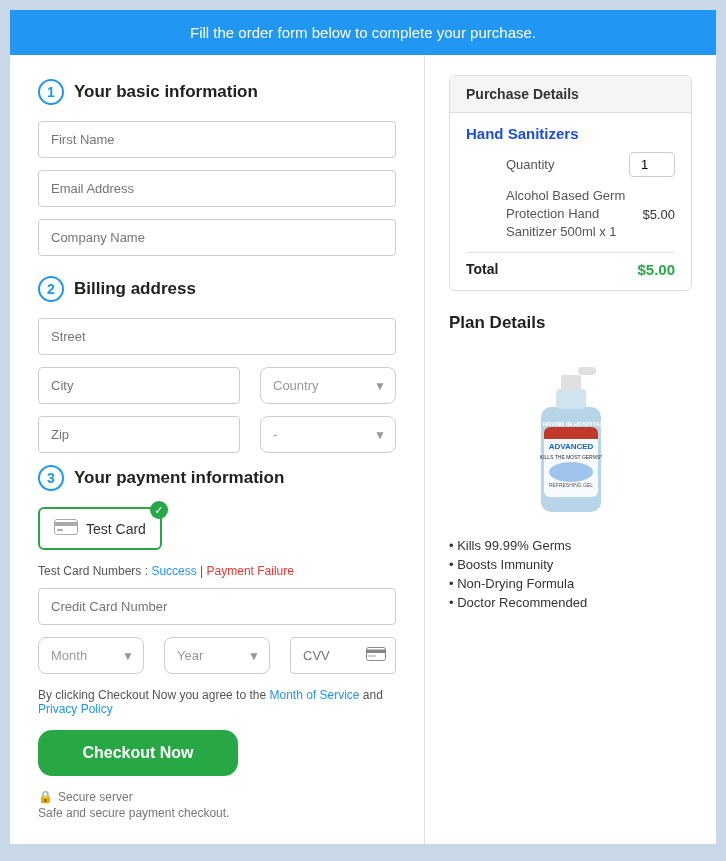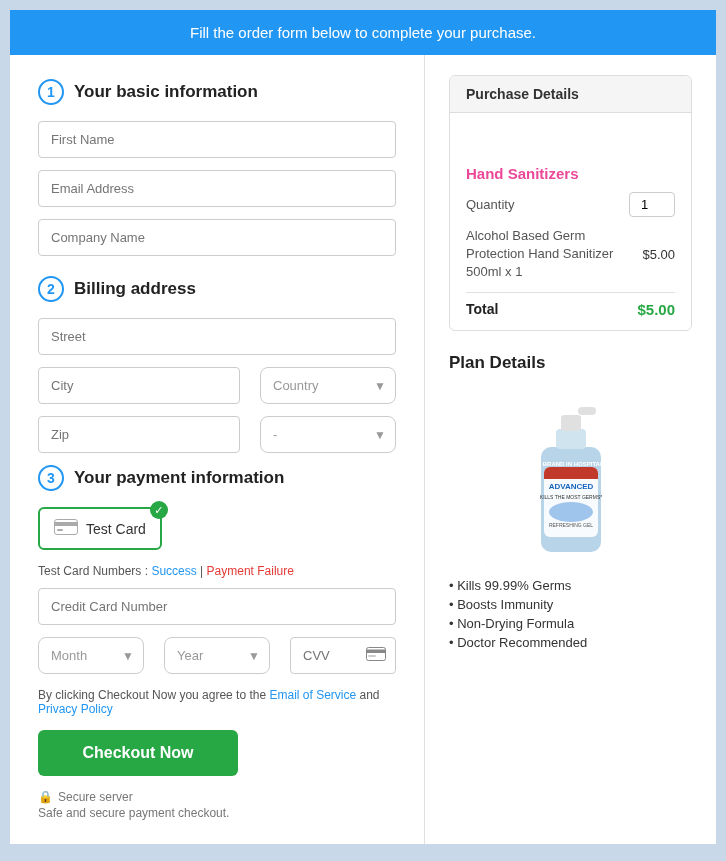--- a/index.html
+++ b/index.html
@@ -186,21 +186,21 @@
       margin: 14px 0 14px 0;
     }
     .tos-text a {
       color: #2196F3;
       text-decoration: none;
     }
     .checkout-btn {
       background: #28a745;
       color: white;
       border: none;
-      border-radius: 6px;
+      border-radius: 14px;
       padding: 14px 28px;
       font-size: 16px;
       font-weight: bold;
       cursor: pointer;
       width: 200px;
       display: block;
       margin-bottom: 14px;
     }
     .secure-info {
       font-size: 12px;
@@ -231,28 +231,28 @@
       color: #333;
       border-bottom: 1px solid #ddd;
     }
     .purchase-body {
       padding: 12px 16px;
     }
     .purchase-product-title {
       font-size: 15px;
       font-weight: bold;
       margin-bottom: 10px;
-      color: #ec4899;
-      margin-top: 40px;
+      color: #1d4ed8;
     }
     .purchase-row {
       display: flex;
       justify-content: space-between;
       align-items: center;
       margin-bottom: 10px;
+      margin-left: 40px;
     }
     .purchase-row-label {
       font-size: 13px;
       color: #555;
     }
     .qty-input {
       width: 46px;
       border: 1px solid #ccc;
       border-radius: 4px;
       padding: 4px 8px;
@@ -425,21 +425,21 @@
               <rect x="0.5" y="0.5" width="19" height="13" rx="2" fill="white" stroke="#888"></rect>
               <rect x="0" y="2.5" width="20" height="3.5" fill="#888"></rect>
               <rect x="2" y="8" width="8" height="2" rx="1" fill="#ccc"></rect>
             </svg>
           </span>
         </div>
       </div>
 
       <div class="tos-text">
         <span>By clicking Checkout Now you agree to the</span>
-        <a href="#">Email of Service</a>
+        <a href="#">Month of Service</a>
         <span>and</span>
         <a href="#">Privacy Policy</a>
       </div>
 
       <button class="checkout-btn">
         <span>Checkout Now</span>
       </button>
 
       <div class="secure-info">
         <div class="lock-line">

